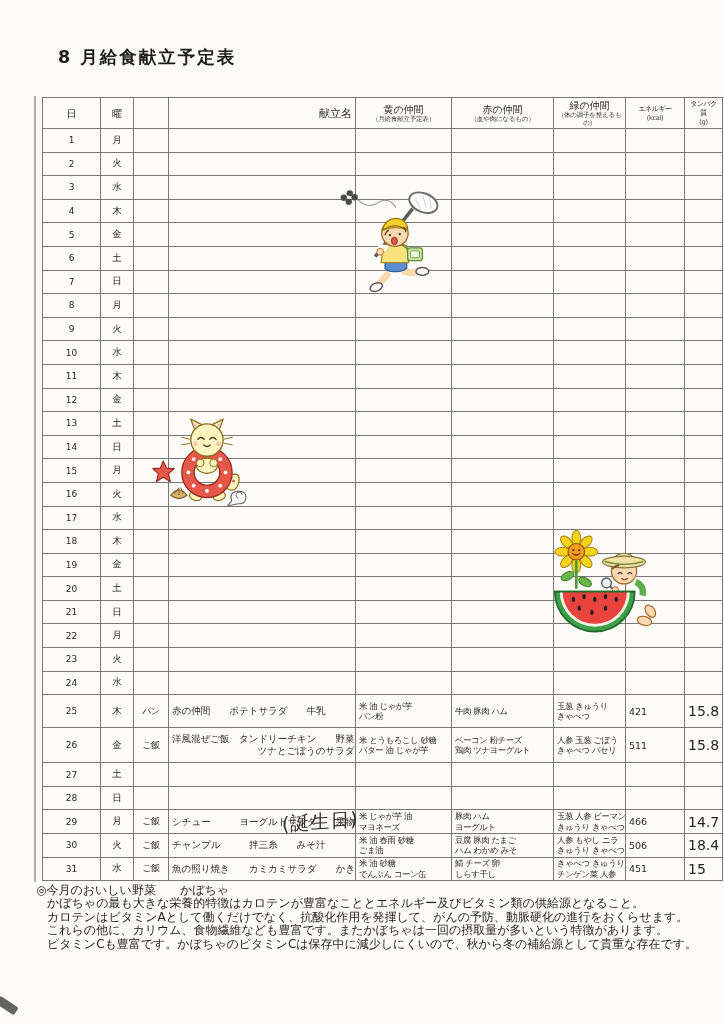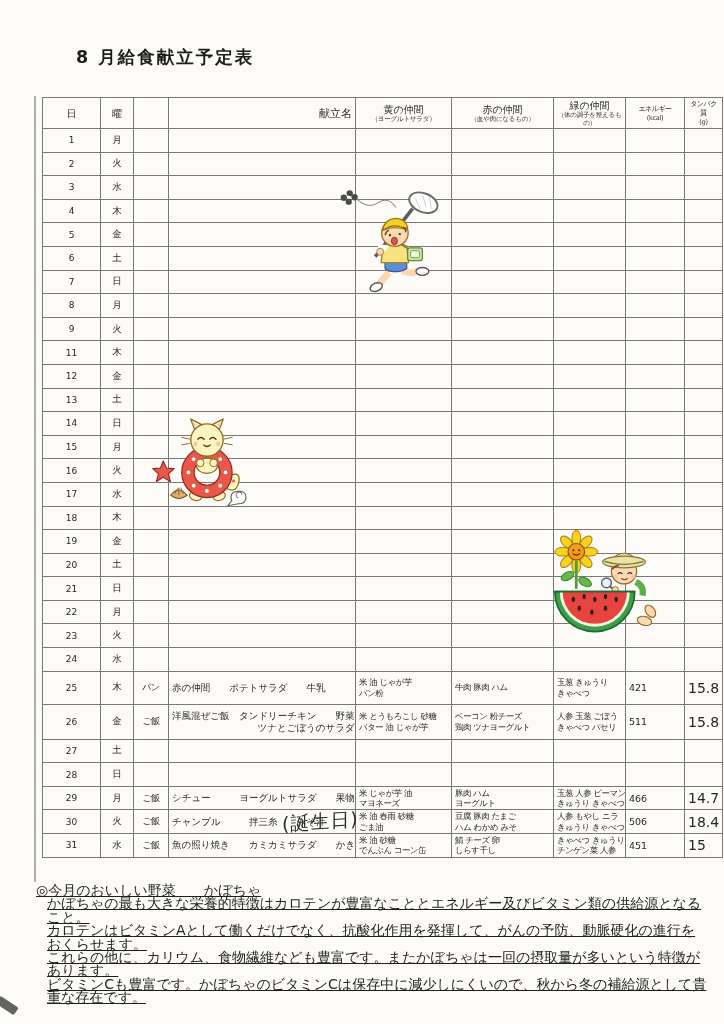--- a/index.html
+++ b/index.html
@@ -2,21 +2,21 @@
 <html><head>
 <meta charset="utf-8">
 <style>
   html,body{margin:0;padding:0;}
   .page{
     position:relative;width:724px;height:1024px;overflow:hidden;
     background:#fcfbf7;color:#262626;
     font-family:"DejaVu Sans","Liberation Sans",sans-serif;
   }
   .title{
-    position:absolute;left:76px;top:45px;
+    position:absolute;left:58px;top:45px;
     font-size:17.5px;font-weight:bold;letter-spacing:2px;color:#1c1c1c;
   }
   
   table.menu-table{
     position:absolute;left:42px;top:97px;width:680px;
     border-collapse:collapse;table-layout:fixed;
     border:1.6px solid #484848;background:transparent;
   }
   .menu-table th,.menu-table td{
     border:1px solid #787878;padding:0 3px;overflow:hidden;vertical-align:middle;
@@ -37,21 +37,21 @@
   .c-energy{text-align:left;padding-right:22px;font-size:9.5px;}
   .c-protein{text-align:left;padding-right:4px;font-size:14px;}
   .ln{white-space:pre;}
   
   .handnote{
     position:absolute;left:282px;top:809px;
     font-size:19px;color:#2d2d2d;letter-spacing:1px;
     transform:rotate(-4deg) skewX(-4deg);font-weight:400;
   }
   
-  .footer{position:absolute;left:36px;top:884px;width:672px;font-size:14px;line-height:13.4px;color:#1f1f1f;text-decoration:underline;}
+  .footer{position:absolute;left:36px;top:884px;width:672px;font-size:12px;line-height:13.4px;color:#1f1f1f;}
   .footer .f-line{padding-left:11px;}
   
   .illus{position:absolute;}
   #illus-boy-net{left:334px;top:184px;width:110px;height:110px;}
   #illus-cat{left:148px;top:412px;width:116px;height:98px;}
   #illus-melon{left:550px;top:526px;width:112px;height:108px;}
   
   .scanline{position:absolute;left:34px;top:96px;width:2px;height:786px;background:rgba(70,70,70,.42);}
   .corner-mark{position:absolute;left:-4px;top:1001px;width:22px;height:9px;background:#474747;border-radius:2px;transform:rotate(33deg);opacity:.85;}
 </style>
@@ -83,21 +83,21 @@
             <span class="h-main">曜</span>
           </th>
         <th>
             <span class="h-main"></span>
           </th>
         <th>
             <span class="h-main h-menu">献立名</span>
           </th>
         <th>
           <span class="h-main">黄の仲間</span>
-          <span class="h-sub">（ヨーグルトサラダ）</span>
+          <span class="h-sub">（月給食献立予定表）</span>
         </th>
         <th>
           <span class="h-main">赤の仲間</span>
           <span class="h-sub">（血や肉になるもの）</span>
         </th>
         <th>
           <span class="h-main">緑の仲間</span>
           <span class="h-sub">（体の調子を整えるもの）</span>
         </th>
         <th>
@@ -195,20 +195,31 @@
           <td class="c-menu"></td>
           <td class="c-grp"></td>
           <td class="c-grp"></td>
           <td class="c-grp"></td>
           <td class="c-energy"></td>
           <td class="c-protein"></td>
         </tr>
         <tr>
           <td class="c-day">9</td>
           <td class="c-wd">火</td>
+          <td class="c-type"></td>
+          <td class="c-menu"></td>
+          <td class="c-grp"></td>
+          <td class="c-grp"></td>
+          <td class="c-grp"></td>
+          <td class="c-energy"></td>
+          <td class="c-protein"></td>
+        </tr>
+        <tr>
+          <td class="c-day">10</td>
+          <td class="c-wd">水</td>
           <td class="c-type"></td>
           <td class="c-menu"></td>
           <td class="c-grp"></td>
           <td class="c-grp"></td>
           <td class="c-grp"></td>
           <td class="c-energy"></td>
           <td class="c-protein"></td>
         </tr>
         <tr>
           <td class="c-day">11</td>

